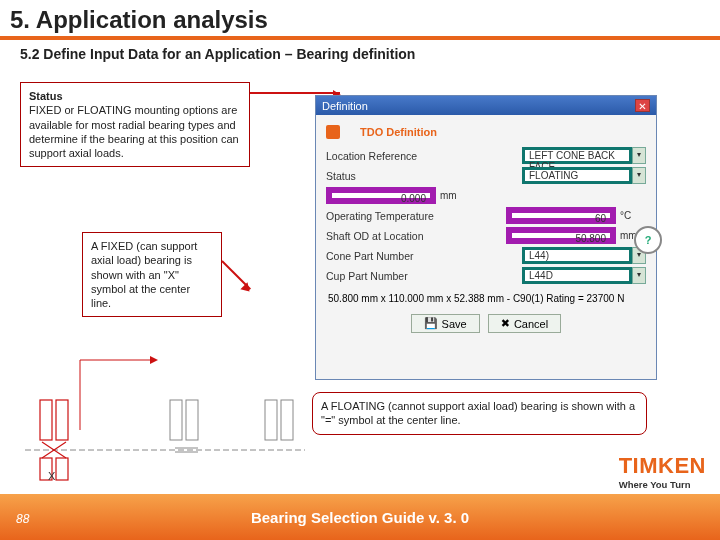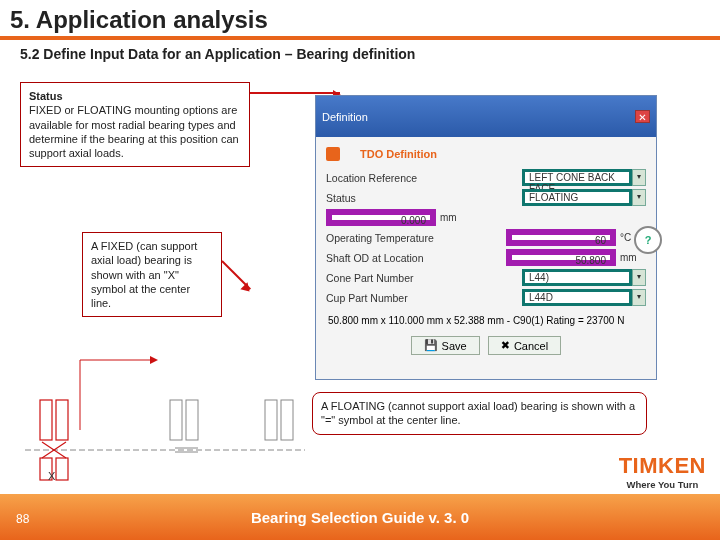--- a/index.html
+++ b/index.html
@@ -6,40 +6,40 @@
   body { width: 720px; height: 540px; font-family: Arial, sans-serif; background: #fff; position: relative; overflow: hidden; }
   .header { border-bottom: 4px solid #e8641b; padding: 6px 10px 2px; }
   .header h1 { font-size: 24px; font-weight: bold; color: #222; }
   .subhead { padding: 6px 20px; font-size: 14px; font-weight: bold; color: #222; }
   .callout { position: absolute; background: #fff; border: 1px solid #a00; padding: 6px 8px; font-size: 11px; line-height: 1.3; color: #222; }
   .callout .title { font-weight: bold; }
   #callout1 { left: 20px; top: 82px; width: 230px; }
   #callout2 { left: 82px; top: 232px; width: 140px; }
   #callout3 { left: 312px; top: 392px; width: 335px; border-radius: 8px; }
   .dialog { position: absolute; left: 315px; top: 95px; width: 342px; height: 285px; border: 1px solid #6a87b4; background: #f4f4f4; font-size: 11px; }
-  .dialog-title { background: linear-gradient(#4779c9,#2b5aa9); color: #fff; padding: 14px 6px; font-size: 11px; display: flex; justify-content: space-between; align-items: center; }
+  .dialog-title { background: linear-gradient(#4779c9,#2b5aa9); color: #fff; padding: 3px 6px; font-size: 11px; display: flex; justify-content: space-between; align-items: center; }
   .dialog-close { background: #d44; color: #fff; width: 15px; height: 13px; text-align: center; line-height: 13px; font-size: 10px; border: 1px solid #933; }
   .dialog-body { padding: 8px 10px; }
   .dialog-htitle { color: #e8641b; font-weight: bold; margin: 2px 0 8px; display: flex; align-items: center; gap: 20px; }
   .form-row { display: flex; align-items: center; margin: 3px 0; font-size: 10.5px; color: #333; }
   .form-row .lbl { flex: 1; }
   .form-row .inp { width: 110px; height: 17px; border: 6px solid #a21caf; background: #fff; padding: 0 4px; font-size: 10px; text-align: right; }
   .form-row .sel { width: 110px; height: 17px; border: 3px solid #0f766e; background: #fff; padding: 0 4px; font-size: 10px; text-align: left; }
   .form-row .unit { width: 26px; margin-left: 4px; font-size: 10px; }
   .form-row .dd { width: 14px; height: 17px; background: #d6e4d6; border: 1px solid #7a9; text-align: center; line-height: 14px; font-size: 8px; }
   .summary { font-size: 10px; font-weight: normal; padding: 6px 2px; }
   .btn-row { display: flex; gap: 8px; justify-content: center; margin-top: 4px; }
   .btn { border: 1px solid #9a9; background: #eef3ee; padding: 2px 12px; font-size: 11px; display: flex; align-items: center; gap: 4px; }
   .mag { position: absolute; right: -6px; top: 130px; width: 28px; height: 28px; border-radius: 50%; border: 2px solid #888; background: #fff; display: flex; align-items: center; justify-content: center; color: #2a7; font-weight: bold; }
   svg.diagram { position: absolute; left: 20px; top: 330px; width: 290px; height: 155px; }
   .footer { position: absolute; left: 0; bottom: 0; width: 720px; height: 46px; background: linear-gradient(#f7a24a,#e8641b); display: flex; align-items: center; justify-content: center; color: #fff; font-weight: bold; font-size: 15px; }
-  .brand { position: absolute; right: 14px; bottom: 50px; text-align: center; }
+  .brand { position: absolute; right: 14px; bottom: 50px; text-align: left; }
   .brand .logo { font-family: Arial Black, Arial, sans-serif; font-weight: 900; color: #e8641b; font-size: 22px; letter-spacing: 0.5px; }
   .brand .tag { font-size: 9.5px; font-weight: bold; color: #333; }
-  .pagenum { position: absolute; left: 16px; bottom: 14px; color: #fff; font-size: 12px; }
+  .pagenum { position: absolute; left: 16px; bottom: 14px; color: #fff; font-size: 12px; font-style: italic; }
   .arrow-line { position: absolute; border-top: 2px solid #c11; }
   .arrow-line::after { content: ""; position: absolute; right: -1px; top: -4px; border-left: 8px solid #c11; border-top: 5px solid transparent; border-bottom: 5px solid transparent; }
   #arrow1 { left: 250px; top: 92px; width: 90px; }
   #arrow2 { left: 222px; top: 260px; width: 40px; transform: rotate(45deg); transform-origin: left center; }
   .bicon { width: 14px; height: 14px; background: #e8641b; border-radius: 2px; display: inline-block; }
   .highlight { border: 2px solid #c11; }
 </style>
 </head>
 <body>
 

